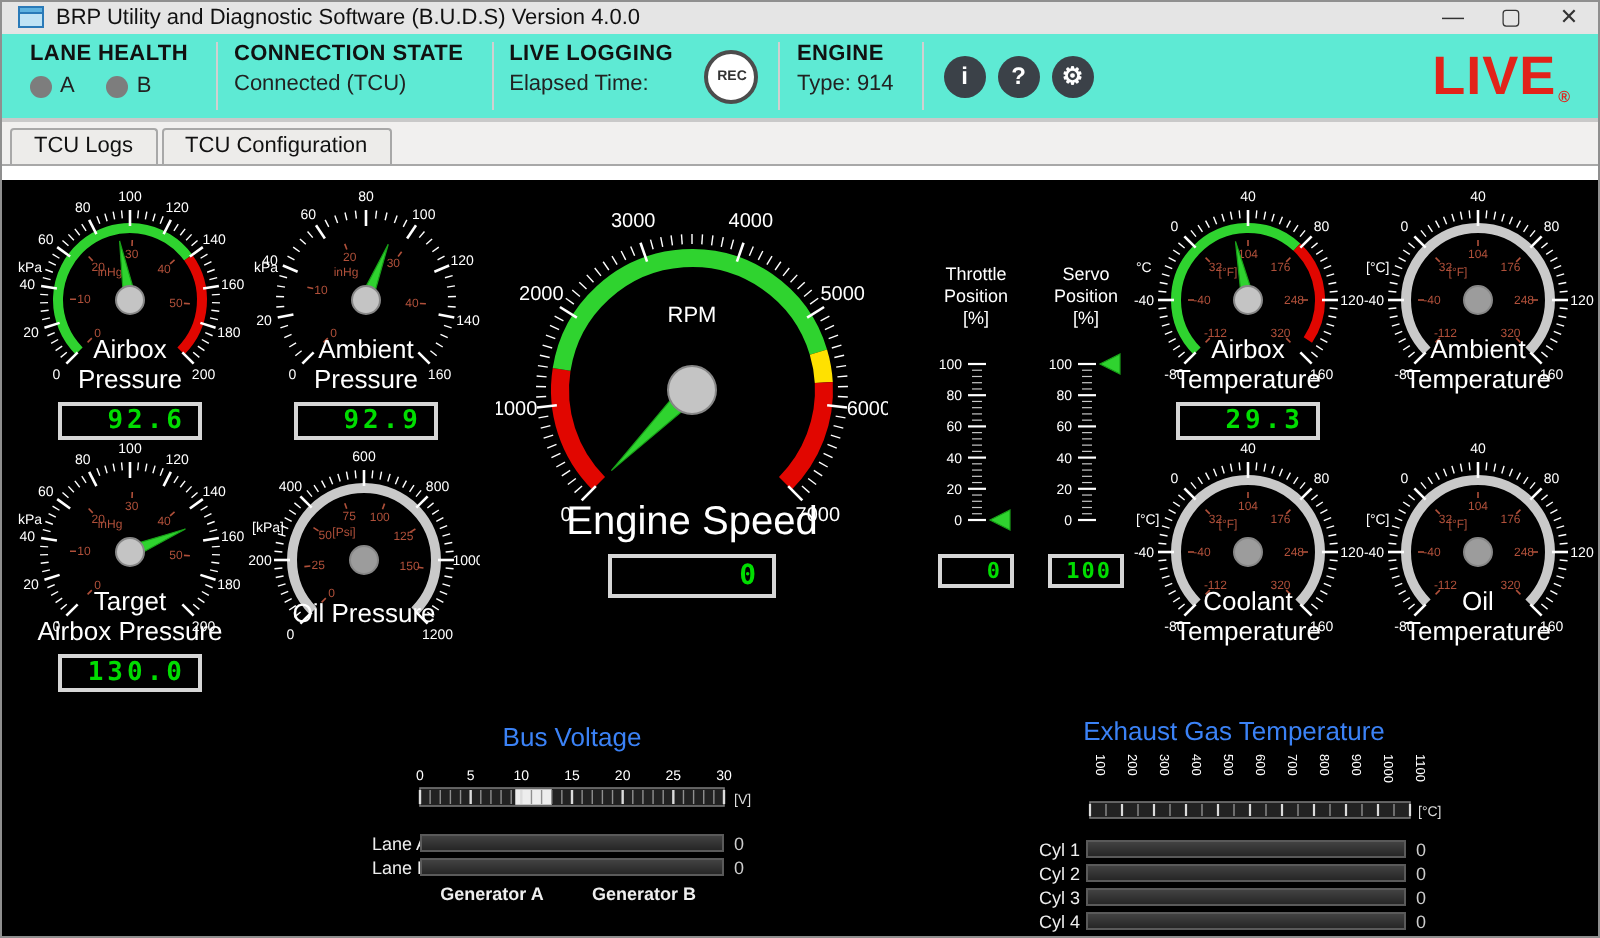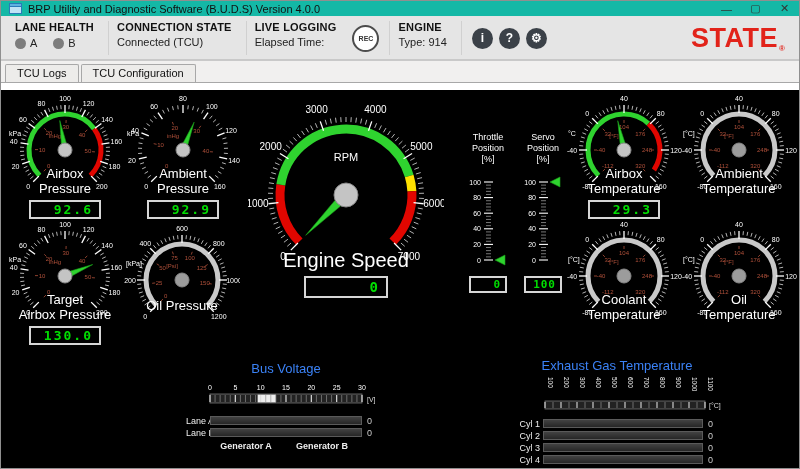--- a/index.html
+++ b/index.html
@@ -1,27 +1,27 @@
 <!DOCTYPE html>
 <html><head>
 <meta charset="utf-8">
 <style>
   html,body{margin:0;padding:0;background:#555;}
   *{box-sizing:border-box;}
   .window{position:relative;width:800px;height:469px;background:#fff;border:1px solid #8f8f8f;
           font-family:"Liberation Sans",sans-serif;overflow:hidden;}
   
-  .titlebar{height:16px;display:flex;align-items:center;background:#14b8a6;border-bottom:1px solid #e4e4e4;}
+  .titlebar{height:16px;display:flex;align-items:center;background:#e5e5e5;border-bottom:1px solid #e4e4e4;}
   .appicon{margin:0 6px 0 8px;display:flex;}
   .title{font-size:11px;color:#111;flex:1;}
   .wincontrols{display:flex;height:22px;}
   .wbtn{width:29px;height:22px;display:flex;align-items:center;justify-content:center;
         font-size:11px;color:#333;cursor:default;}
   
-  .toolbar{height:44px;display:flex;align-items:stretch;background:#e5e5e5;border-bottom:2px solid #c9c9c9;padding:2px 6px 2px 10px;}
+  .toolbar{height:44px;display:flex;align-items:stretch;background:#5eead4;border-bottom:2px solid #c9c9c9;padding:2px 6px 2px 10px;}
   .tsec{padding:2px 10px 0 4px;}
   .tsec .thead{font-size:11px;font-weight:bold;color:#111;letter-spacing:.2px;}
   .tsec .tval{font-size:11px;color:#222;margin-top:3px;}
   .vsep{width:1px;background:#d0d0d0;margin:2px 4px;}
   .dots{display:flex;gap:16px;margin-top:4px;}
   .dotwrap{display:flex;align-items:center;gap:4px;font-size:11px;color:#222;}
   .dot{width:11px;height:11px;border-radius:50%;background:#7d7d7d;display:inline-block;}
   .recbtn{width:27px;height:27px;border-radius:50%;border:2px solid #4c4c4c;background:#fff;
           display:flex;align-items:center;justify-content:center;font-size:7px;font-weight:bold;color:#333;
           align-self:center;margin:0 6px;}
@@ -111,21 +111,21 @@
       <div class="thead">ENGINE</div>
       <div class="tval">Type: 914</div>
     </div>
     <div class="vsep"></div>
     <div class="iconbtns">
       <div class="cbtn">i</div>
       <div class="cbtn">?</div>
       <div class="cbtn">⚙</div>
     </div>
     <div class="logo">
-      <span class="logotext" id="brandText" style="color: rgb(226, 35, 26);">STATE</span>
+      <span class="logotext" id="brandText" style="color: rgb(226, 35, 26);">LIVE</span>
       <span class="logomark" id="brandMark" style="color: rgb(226, 35, 26);">®</span>
     </div>
   </div>
 
   <div class="tabbar">
     <div class="tab"><span>TCU Logs</span></div>
     <div class="tab"><span>TCU Configuration</span></div>
   </div>
 
   <div class="panel">

